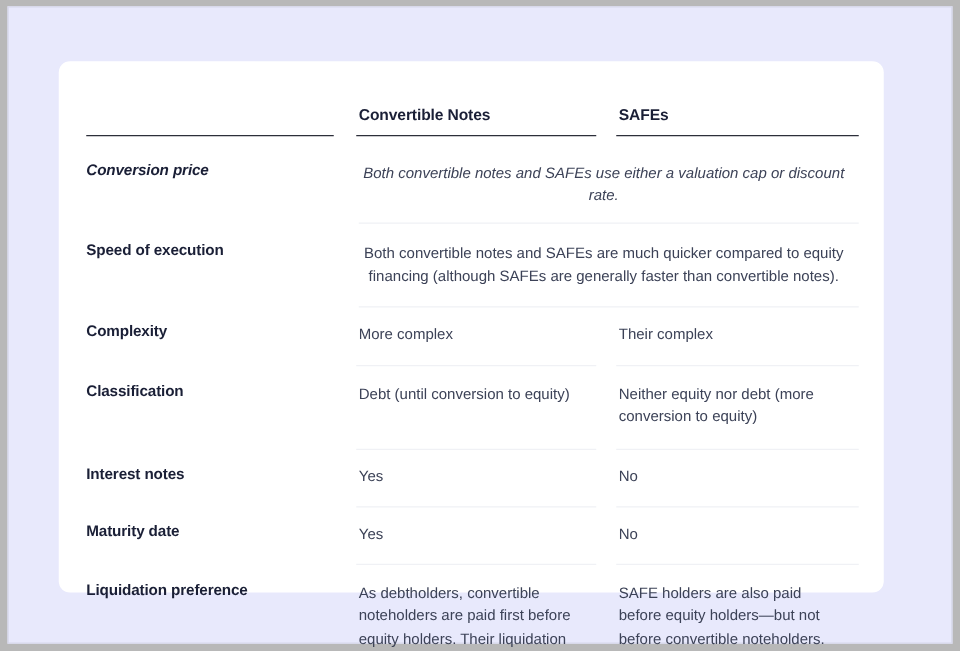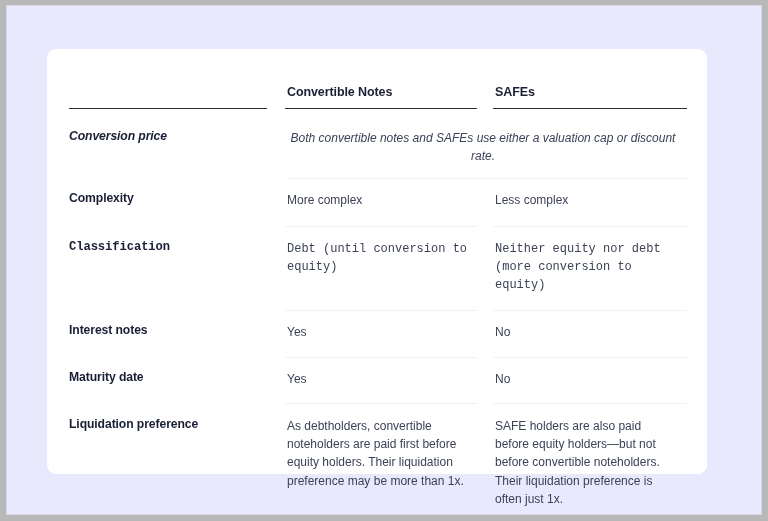--- a/index.html
+++ b/index.html
@@ -115,21 +115,21 @@
     right: 0px;
   }
   tbody tr.has-rule td.col-b::after { right: 0px; }
 
   tbody tr.no-rule td::after { display: none; }
 
   
   tr.r-conversion-price td { padding-top: 11px; padding-bottom: 14px; font-style: italic; }
   tr.r-speed td { padding-top: 14px; padding-bottom: 16px; }
   tr.r-complexity td { padding-top: 12px; padding-bottom: 17px; }
-  tr.r-classification td { padding-top: 13px; padding-bottom: 17px; font-family: Liberation Mono, monospace; }
+  tr.r-classification td { padding-top: 13px; padding-bottom: 17px; }
   tr.r-interest td { padding-top: 12px; padding-bottom: 16px; }
   tr.r-maturity td { padding-top: 12px; padding-bottom: 16px; }
   tr.r-liquidation td { padding-top: 13px; padding-bottom: 16px; }
   tr.r-trigger td { padding-top: 13px; padding-bottom: 14px; }
 </style>
 </head>
 <body>
 
 <div id="screen-frame">
   <div id="comparison-card">
@@ -158,25 +158,29 @@
         </tr>
       </thead>
 
       <tbody>
 
         <tr class="r-conversion-price has-rule">
           <td class="label">Conversion price</td>
           <td class="span-merged" colspan="2">Both convertible notes and SAFEs use either a valuation cap or discount rate.</td>
         </tr>
 
+        <tr class="r-speed has-rule">
+          <td class="label">Speed of execution</td>
+          <td class="span-merged" colspan="2">Both convertible notes and SAFEs are much quicker compared to equity financing (although SAFEs are generally faster than convertible notes).</td>
+        </tr>
 
         <tr class="r-complexity has-rule">
           <td class="label">Complexity</td>
           <td class="col-a">More complex</td>
-          <td class="col-b">Less complex</td>
+          <td class="col-b">Their complex</td>
         </tr>
 
         <tr class="r-classification has-rule">
           <td class="label">Classification</td>
           <td class="col-a">Debt (until conversion to equity)</td>
           <td class="col-b">Neither equity nor debt (more conversion to equity)</td>
         </tr>
 
         <tr class="r-interest has-rule">
           <td class="label">Interest notes</td>

